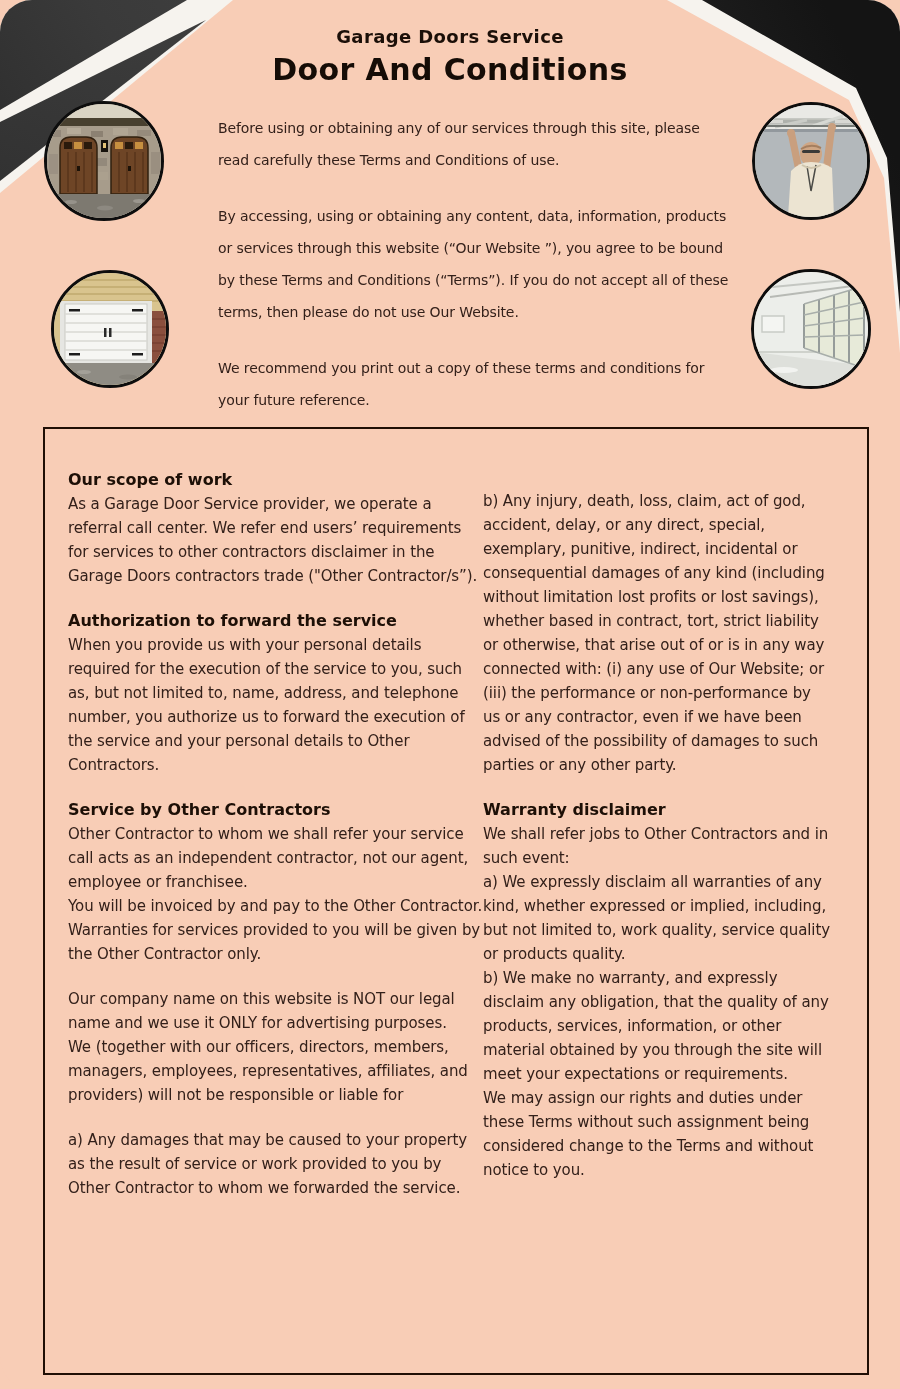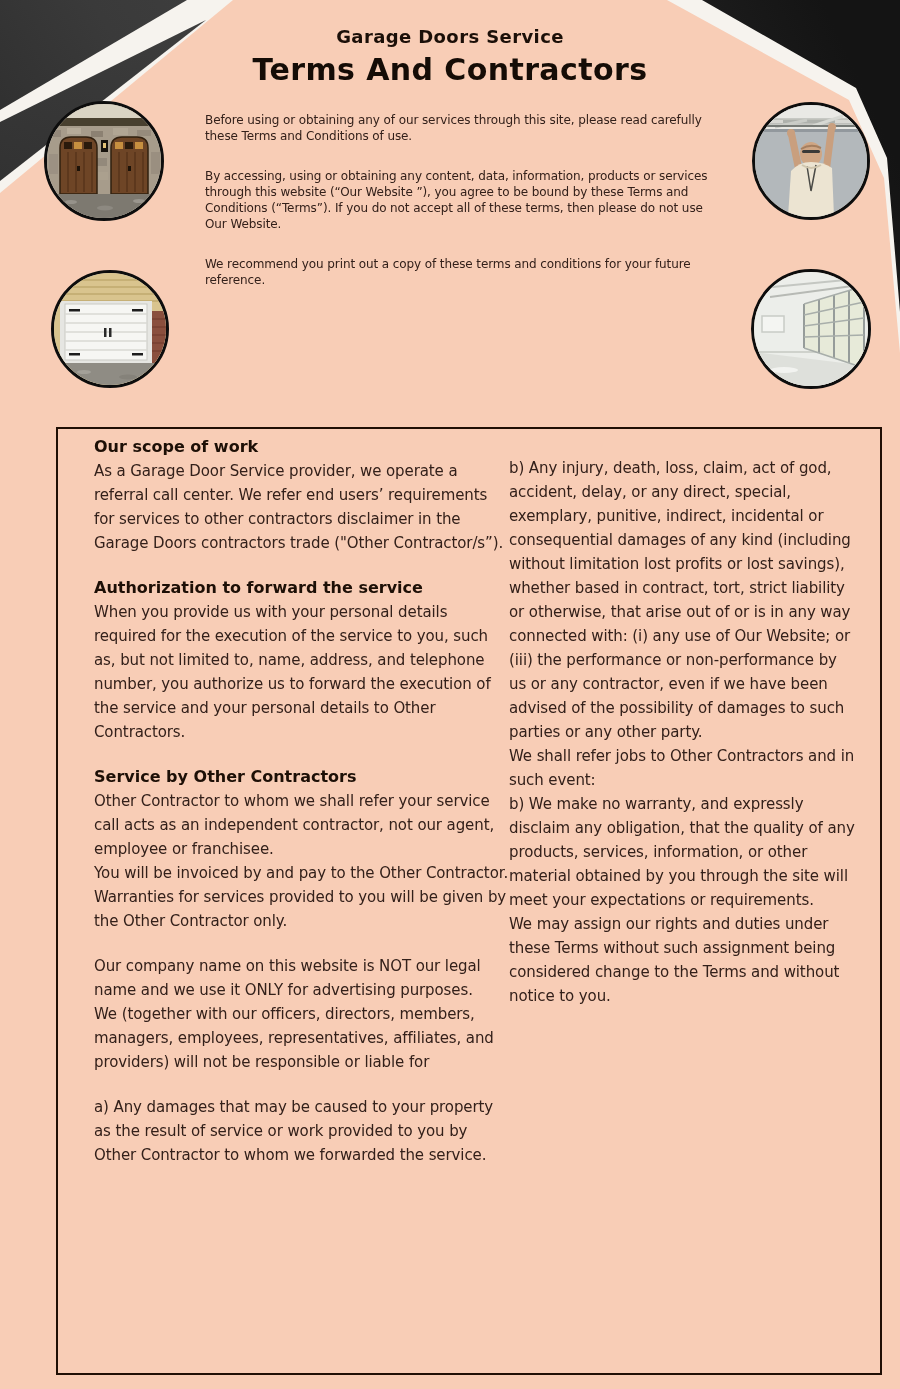--- a/index.html
+++ b/index.html
@@ -1,19 +1,20 @@
 <!DOCTYPE html>
 <html><head>
 <meta charset="utf-8">
 <style>
   html,body{margin:0;padding:0;background:#f8cdb6;}
   .page{
     position:relative;width:900px;height:1389px;overflow:hidden;
     background:#f8cdb6;color:#3a2218;
     font-family:"DejaVu Sans","Liberation Sans",sans-serif;
+    border-radius:32px;
   }
   
   .wedge{position:absolute;inset:0;pointer-events:none;}
   .wedge-lw{background:#f6f3ee;clip-path:polygon(0 0,233px 0,0 193px);}
   .wedge-la{background:linear-gradient(to bottom left,#4d4d4d 10%,#3a3a3a 45%,#050505 95%);
             clip-path:polygon(0 0,187px 0,0 110px);}
   .wedge-lb{background:linear-gradient(200deg,#474747 5%,#1c1c1c 55%,#000 95%);
             clip-path:polygon(206px 20px,0 122px,0 181px);}
   .wedge-rw{background:#f6f3ee;clip-path:polygon(667px 0,900px 0,900px 353px,884px 178px,849px 100px);}
   .wedge-ra{background:linear-gradient(245deg,#141414 5%,#3f3f3f 50%,#4a4a4a 65%,#101010 100%);
@@ -28,49 +29,49 @@
     font-size:30px;font-weight:bold;letter-spacing:.4px;color:#150c06;
   }
   
   .photo{position:absolute;border-radius:50%;border:3px solid #0d0d0d;overflow:hidden;background:#cfc8bc;}
   .photo svg{display:block;width:100%;height:100%;}
   #photo1{left:44px;top:101px;width:114px;height:114px;}
   #photo2{left:51px;top:270px;width:112px;height:112px;}
   #photo3{left:752px;top:102px;width:112px;height:112px;}
   #photo4{left:751px;top:269px;width:114px;height:114px;}
   
-  .intro{position:absolute;left:205px;top:112px;width:516px;
-         font-size:12px;line-height:16px;letter-spacing:-.1px;color:#33201a;}
+  .intro{position:absolute;left:218px;top:112px;width:516px;
+         font-size:14px;line-height:32px;letter-spacing:-.1px;color:#33201a;}
   .intro p{margin:0 0 24px 0;}
   
   .terms-box{
-    position:absolute;left:56px;top:427px;width:826px;height:948px;
+    position:absolute;left:43px;top:427px;width:826px;height:948px;
     border:2px solid #200f05;box-sizing:border-box;
-    padding:6px 23px;display:flex;justify-content:flex-end;
+    padding:39px 23px;display:flex;justify-content:flex-start;
     font-size:15px;line-height:24px;letter-spacing:-.1px;color:#33201a;
   }
   .col-left{width:415px;}
   .col-right{width:348px;padding-top:21px;}
   .blk-h{font-weight:bold;font-size:16px;color:#1d0f06;letter-spacing:0;}
   .blk-t{}
   .gap{margin-top:21px;}
 </style>
 </head>
 <body>
 
 <div class="page">
 
   <div class="wedge wedge-lw"></div>
   <div class="wedge wedge-la"></div>
   <div class="wedge wedge-lb"></div>
   <div class="wedge wedge-rw"></div>
   <div class="wedge wedge-ra"></div>
 
   <div class="brand">Garage Doors Service</div>
-  <div class="title">Terms And Contractors</div>
+  <div class="title">Door And Conditions</div>
 
   <div class="photo" id="photo1">
     <svg viewBox="0 0 114 114">
       <rect width="114" height="114" fill="#a79c8b"></rect>
       <rect y="0" width="114" height="16" fill="#d9d3c3"></rect>
       <rect y="14" width="114" height="8" fill="#48402f"></rect>
       <rect x="2" y="26" width="12" height="7" fill="#93887a"></rect>
         <rect x="20" y="24" width="14" height="6" fill="#b6ab99"></rect>
       <rect x="44" y="27" width="12" height="6" fill="#8c8172"></rect>
         <rect x="66" y="24" width="15" height="7" fill="#b1a694"></rect>
@@ -174,19 +175,21 @@
         <div class="blk-h gap">Service by Other Contractors</div>
         <div class="blk-t">Other Contractor to whom we shall refer your service call acts as an independent contractor, not our agent, employee or franchisee.</div>
         <div class="blk-t">You will be invoiced by and pay to the Other Contractor.</div>
         <div class="blk-t">Warranties for services provided to you will be given by the Other Contractor only.</div>
         <div class="blk-t gap">Our company name on this website is NOT our legal name and we use it ONLY for advertising purposes.</div>
         <div class="blk-t">We (together with our officers, directors, members, managers, employees, representatives, affiliates, and providers) will not be responsible or liable for</div>
         <div class="blk-t gap">a) Any damages that may be caused to your property as the result of service or work provided to you by Other Contractor to whom we forwarded the service.</div>
       </div>
     <div class="col-right">
         <div class="blk-t">b) Any injury, death, loss, claim, act of god, accident, delay, or any direct, special, exemplary, punitive, indirect, incidental or consequential damages of any kind (including without limitation lost profits or lost savings), whether based in contract, tort, strict liability or otherwise, that arise out of or is in any way connected with: (i) any use of Our Website; or (iii) the performance or non-performance by us or any contractor, even if we have been advised of the possibility of damages to such parties or any other party.</div>
+        <div class="blk-h gap">Warranty disclaimer</div>
         <div class="blk-t">We shall refer jobs to Other Contractors and in such event:</div>
+        <div class="blk-t">a) We expressly disclaim all warranties of any kind, whether expressed or implied, including, but not limited to, work quality, service quality or products quality.</div>
         <div class="blk-t">b) We make no warranty, and expressly disclaim any obligation, that the quality of any products, services, information, or other material obtained by you through the site will meet your expectations or requirements.</div>
         <div class="blk-t">We may assign our rights and duties under these Terms without such assignment being considered change to the Terms and without notice to you.</div>
       </div>
   </div>
 
 </div>
 
 </body></html>

